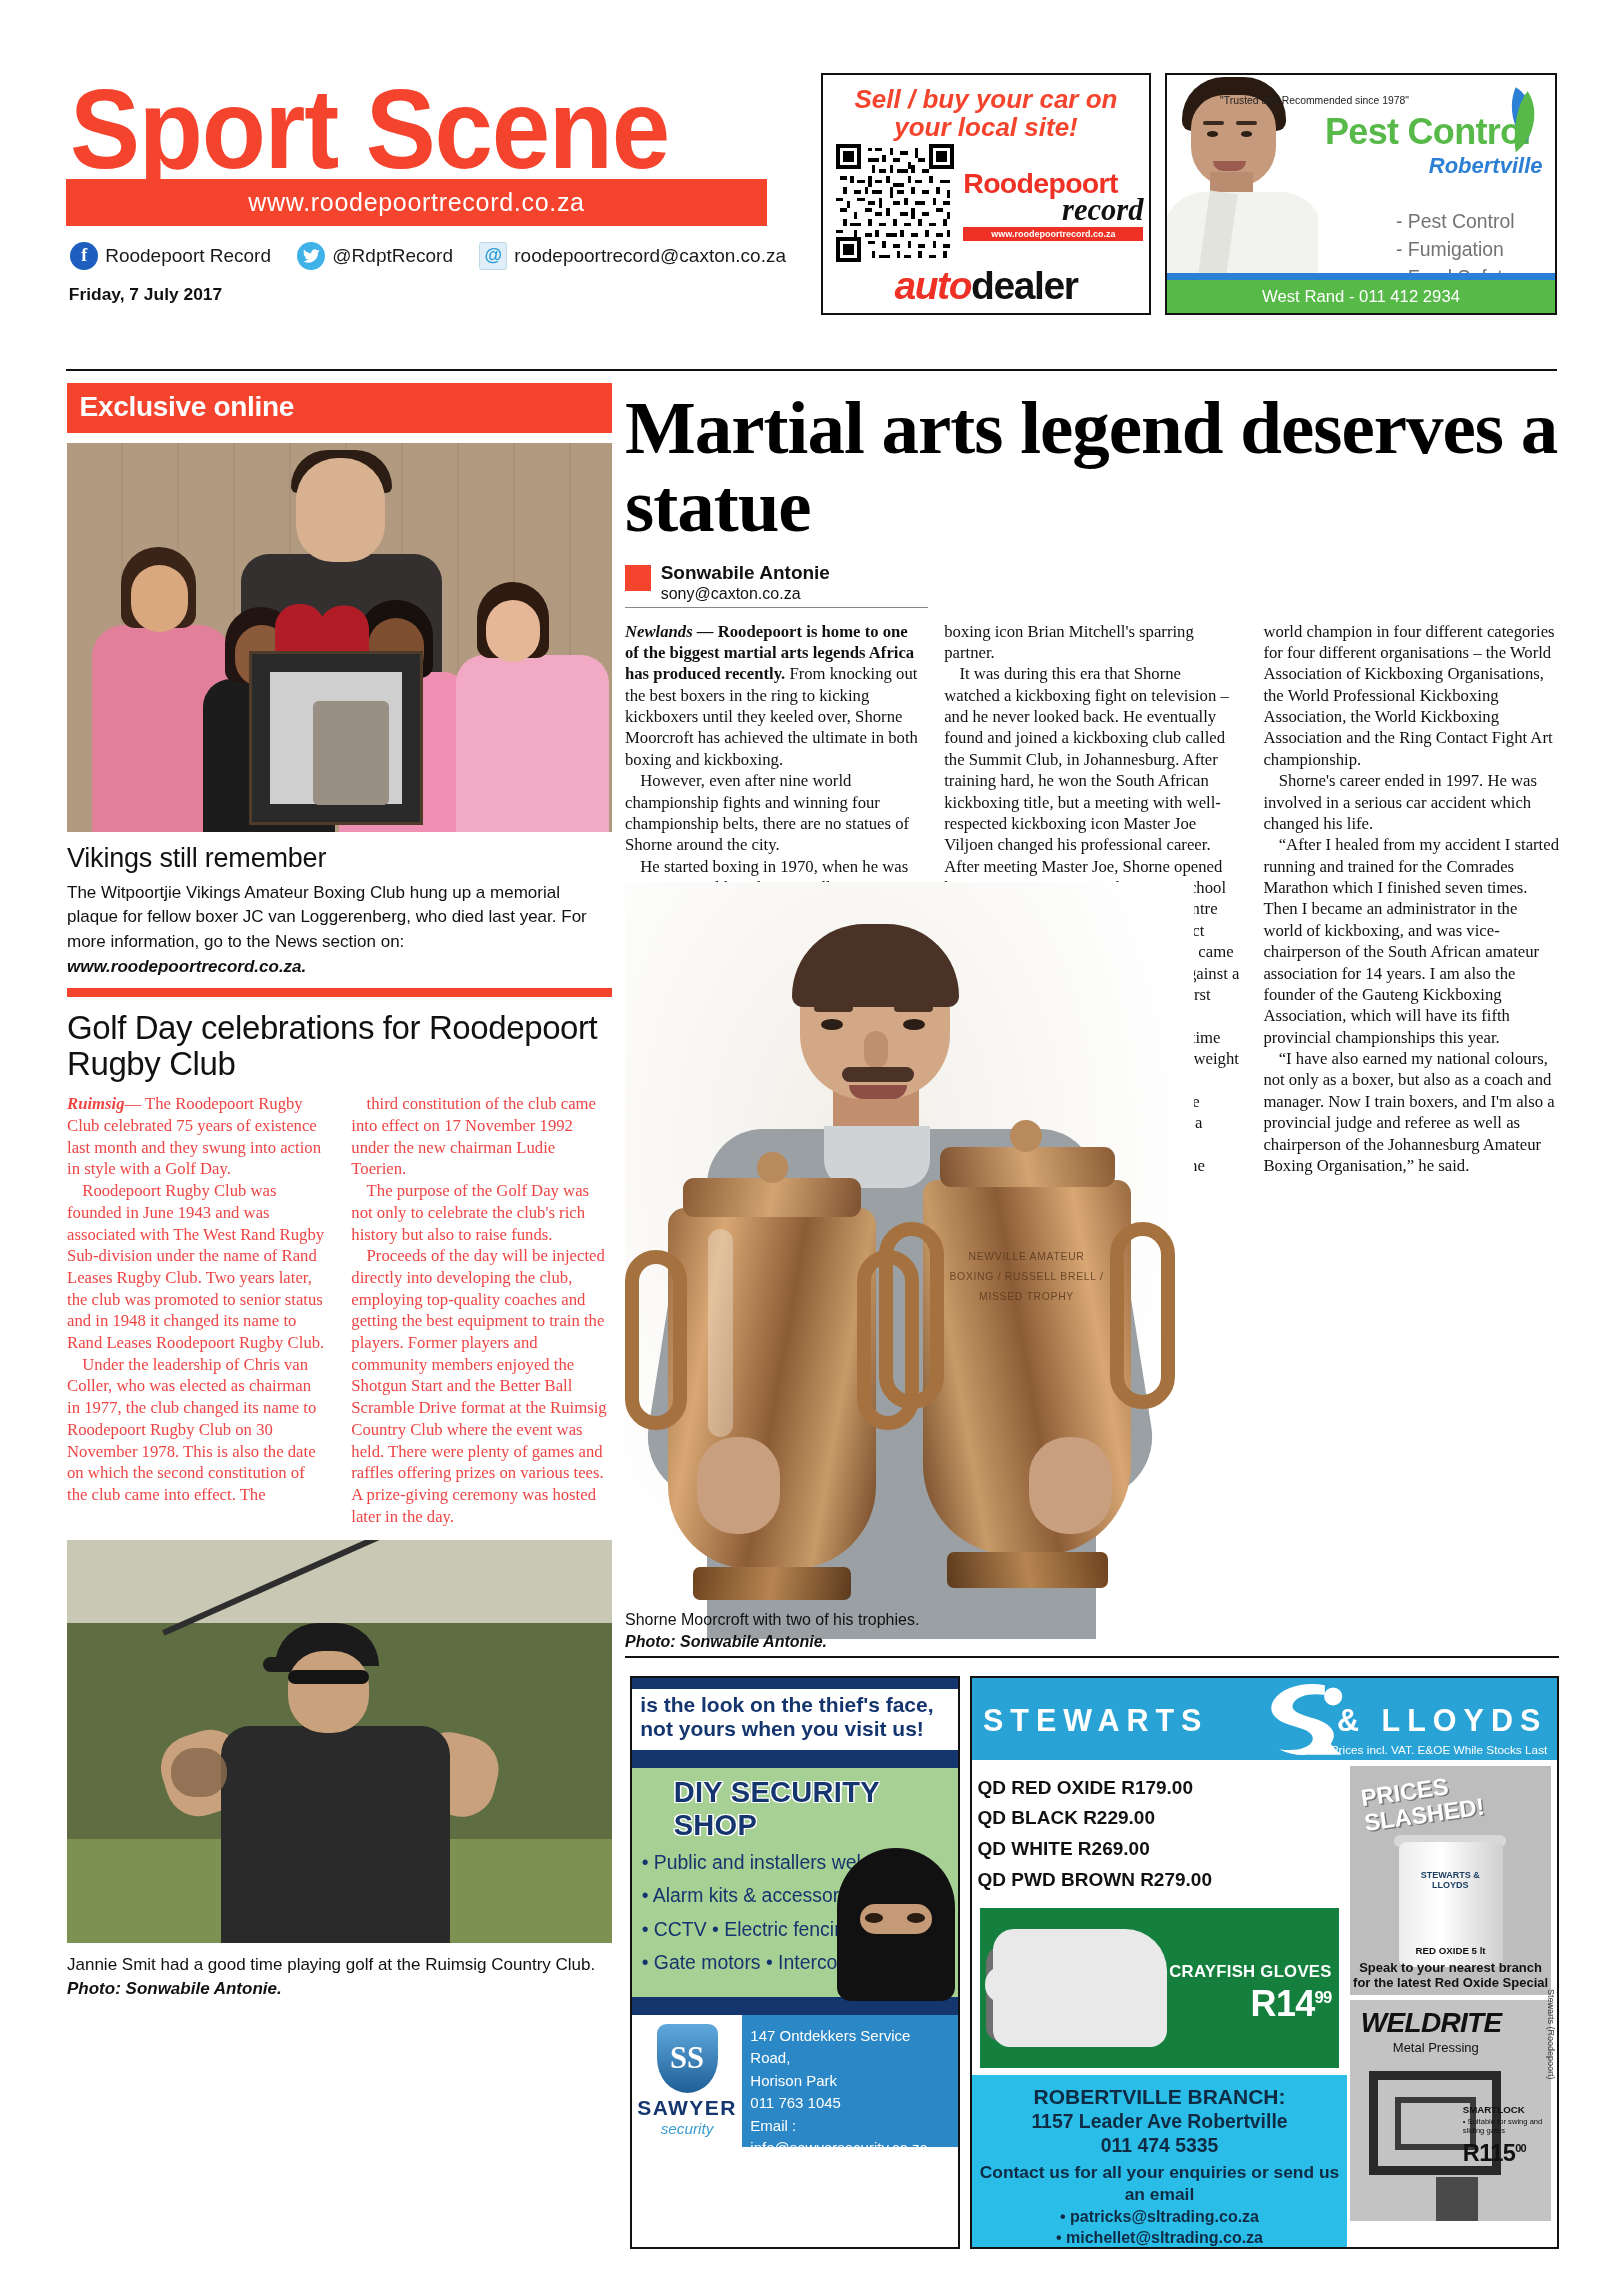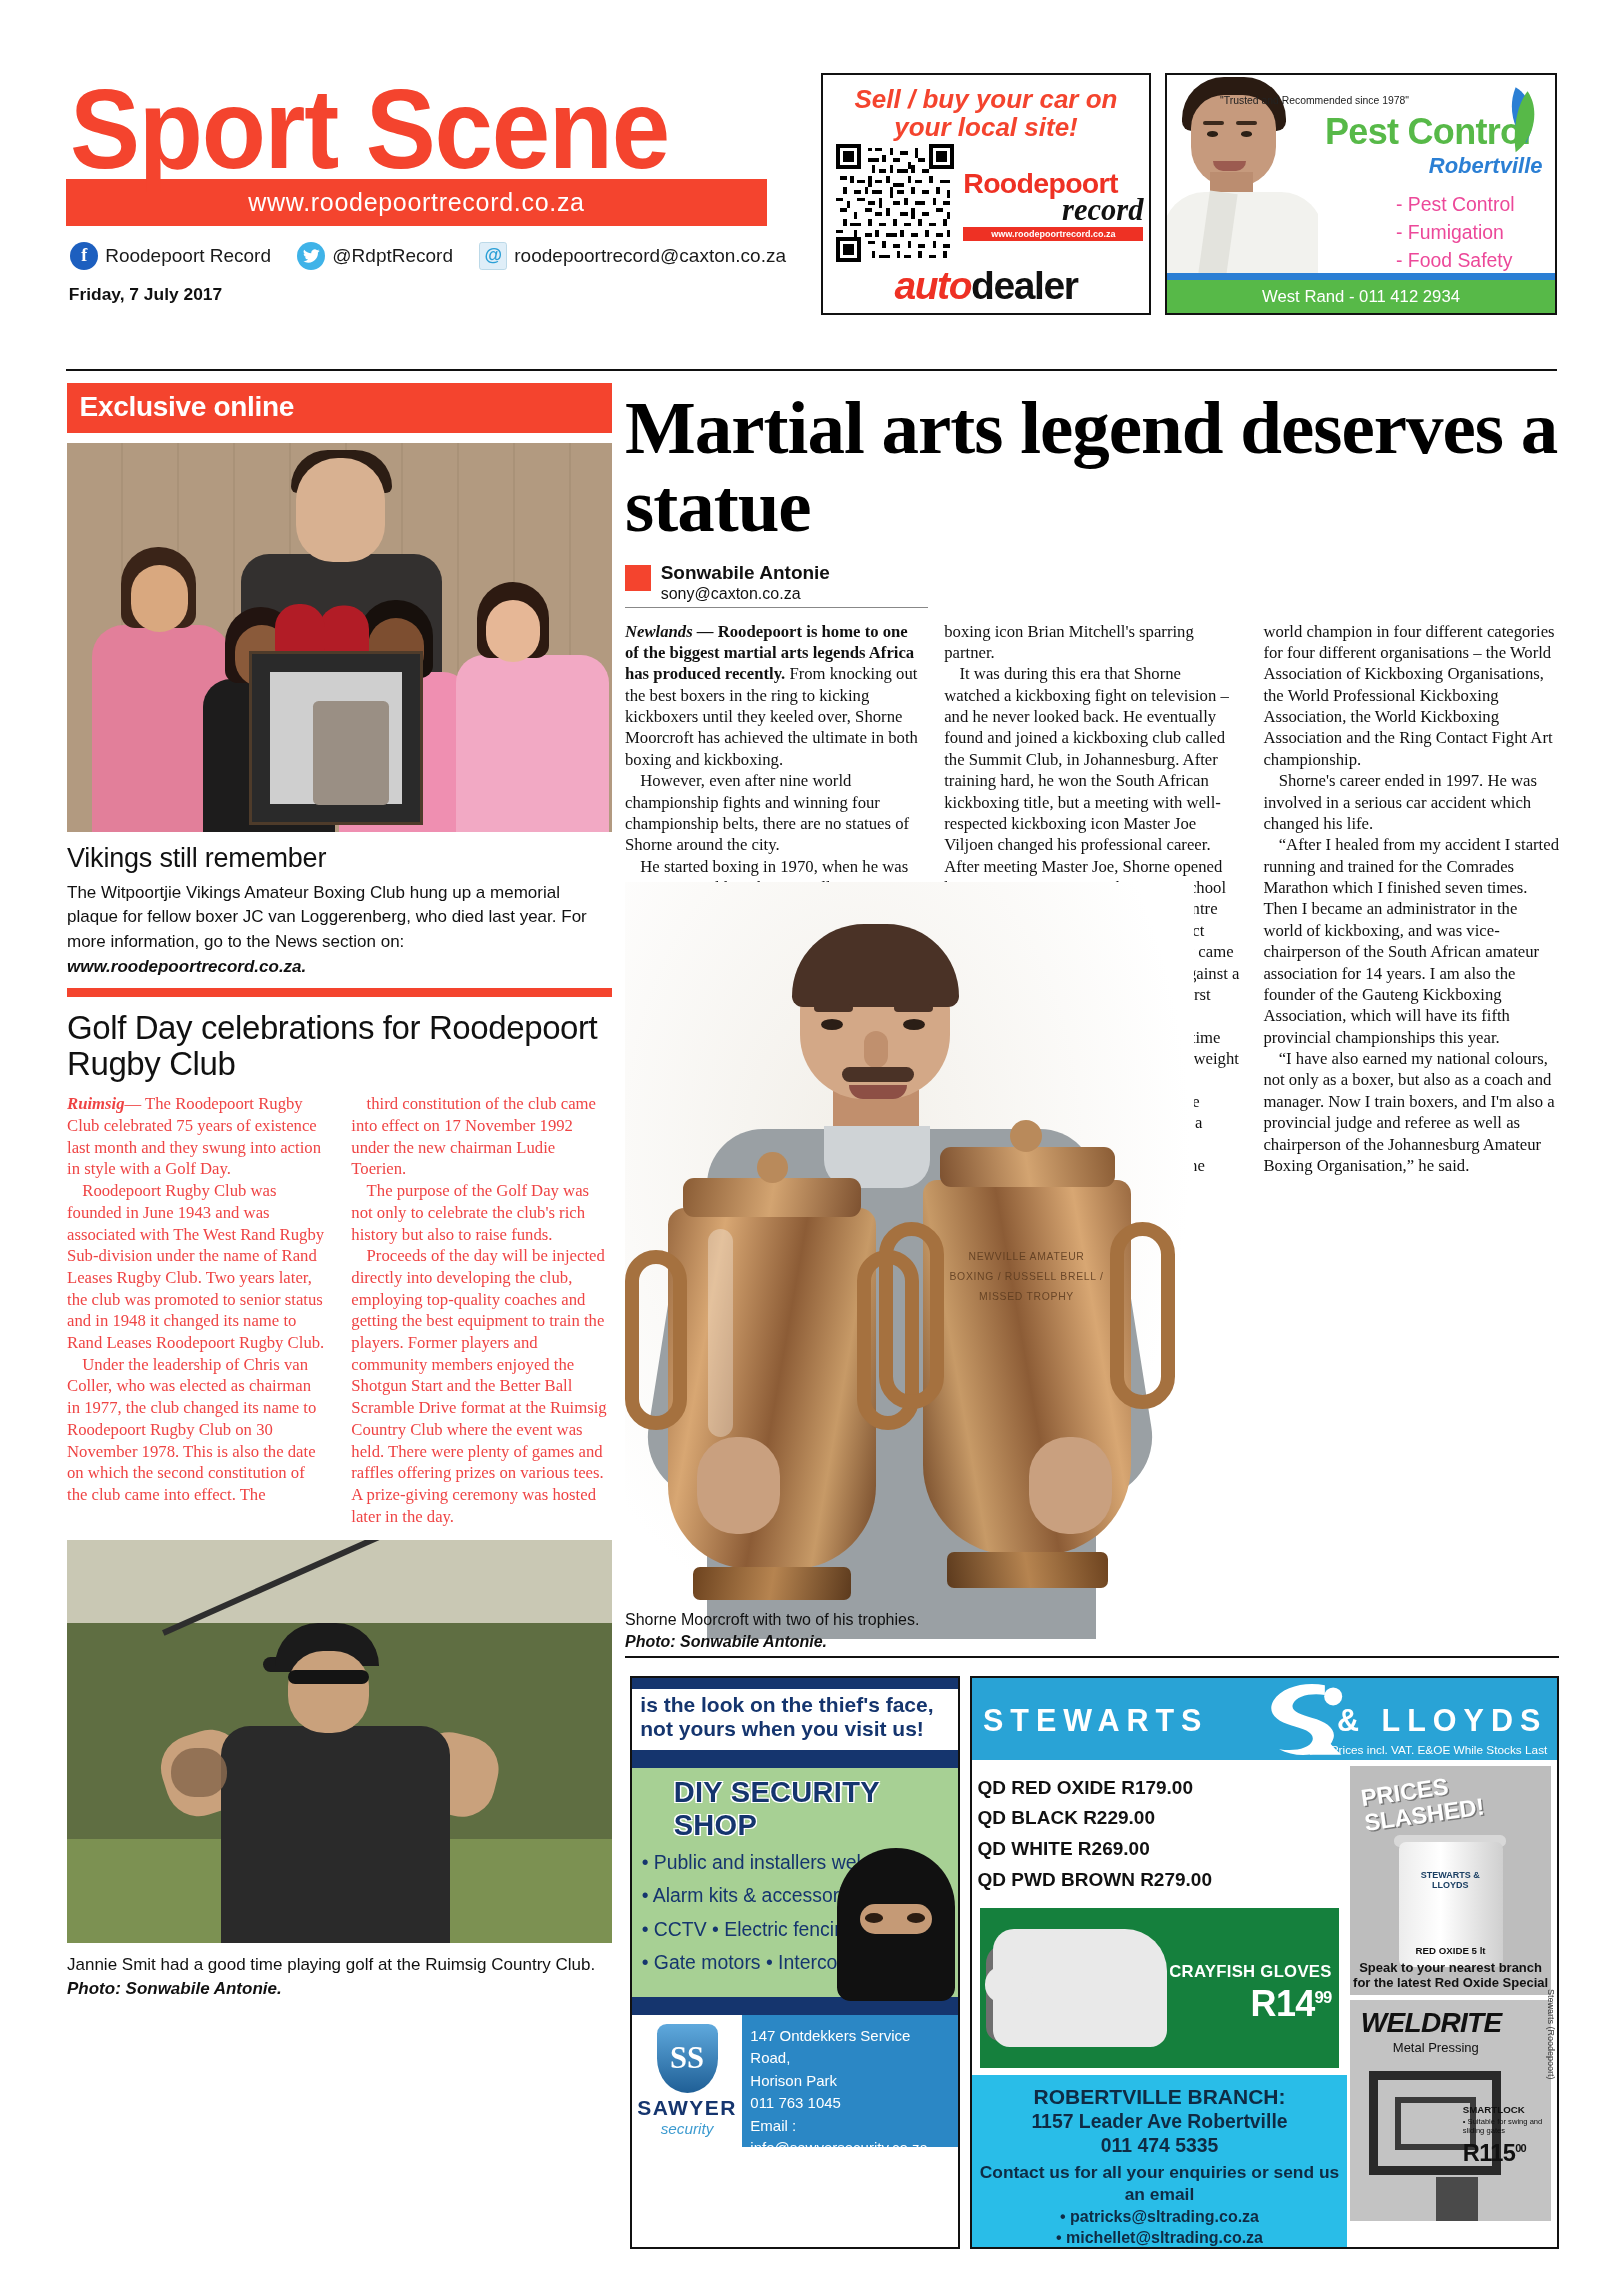--- a/index.html
+++ b/index.html
@@ -75,21 +75,21 @@
   .pest-neck { position:absolute; left:43px; top:97px; width:43px; height:32px; background:#bb8d70; }
   .pest-shirt { position:absolute; left:-4.2px; top:117px; width:160px; height:101px; background:#f2f2ee; border-radius:42px 42px 0 0; }
   .pest-shirtL { position:absolute; left:37px; top:117px; width:28px; height:83px; background:#e3e3dd; transform:rotate(8deg); }
   .pest-brow { position:absolute; width:21px; height:4.2px; background:#3b2a1d; border-radius:2.8px; top:46px; }
   .pest-eye  { position:absolute; width:11px; height:5.6px; background:#2b2016; border-radius:50%; top:56px; }
   .pest-mouth{ position:absolute; left:46px; top:86px; width:33px; height:9.7px; background:#9c5b50; border-radius:0 0 14px 14px; }
   .pest-tag { position:absolute; right:146px; top:19.4px; font-size:10.4px; color:#222; white-space:nowrap; font-weight:400; }
   .pest-title { position:absolute; left:158px; top:36px; font-size:36px; font-weight:700; color:#57b948; letter-spacing:-0.7px; }
   .pest-spec { position:absolute; right:12.5px; top:78px; font-size:22px; font-weight:700; font-style:italic; color:#2b7fd4; }
   .pest-leaf { position:absolute; right:15.3px; top:11px; width:54px; height:69px; }
-  .pest-list { position:absolute; left:229px; top:115px; font-size:19.4px; color:#ec4899; line-height:1.45; }
+  .pest-list { position:absolute; left:229px; top:132px; font-size:19.4px; color:#737373; line-height:1.45; }
   .pest-bar { position:absolute; left:0; right:0; bottom:0; height:33px; background:#57b948; color:#fff; font-size:16.7px; display:flex; align-items:center; justify-content:center; }
   .pest-bar-blue { position:absolute; left:0; right:0; bottom:33px; height:7px; background:#2b7fd4; }
 
   .top-rule { position:absolute; left:66px; top:369px; width:1491px; height:2.1px; background:#111; }
 
   
   .leftcol { position:absolute; left:67px; top:383px; width:545px; }
   .kicker {
     background:#f4442e; color:#fff; font-weight:700; font-size:28px;
     padding:8.3px 12.5px 9.7px; letter-spacing:-0.3px;

